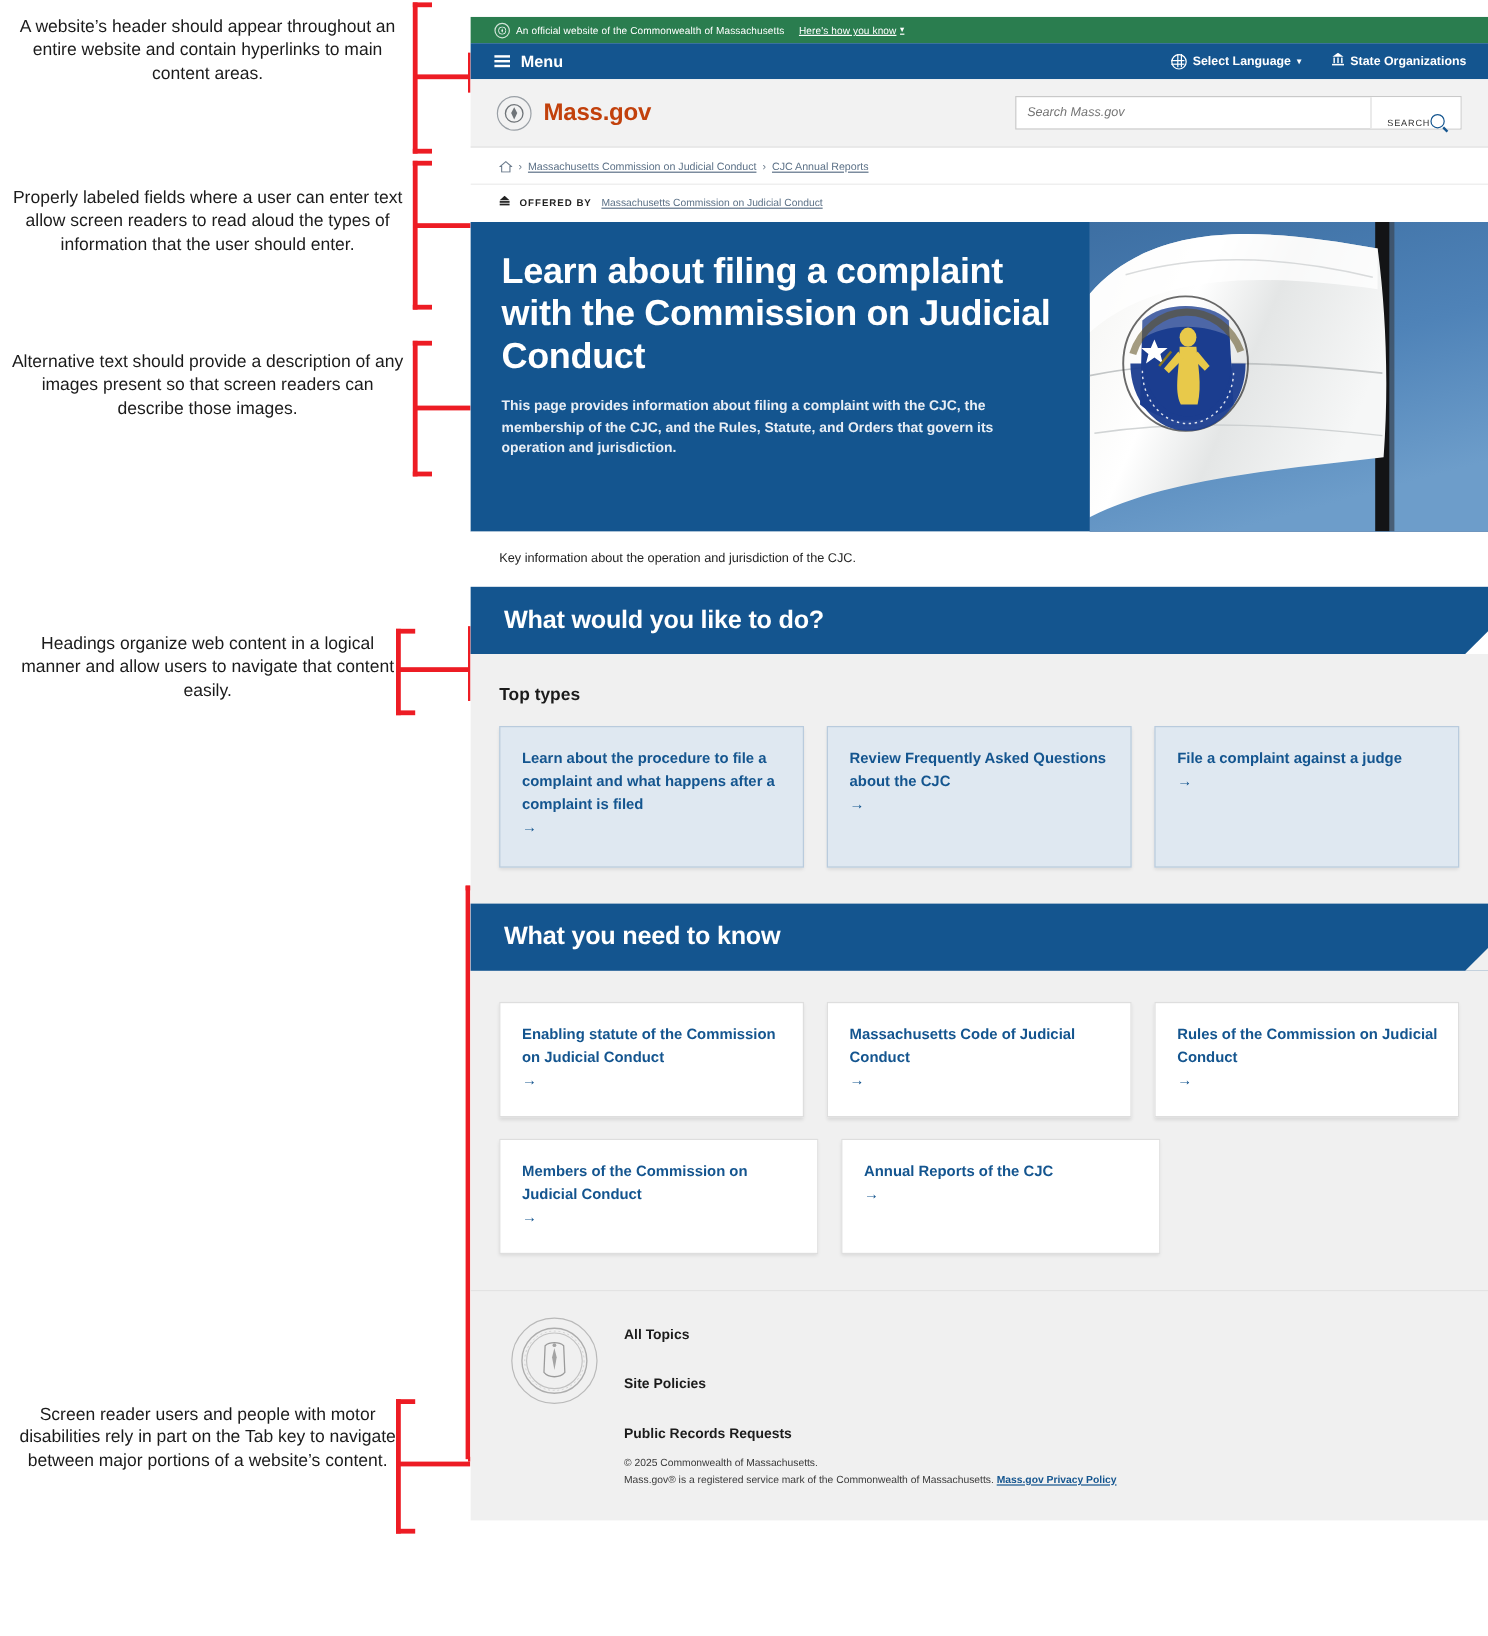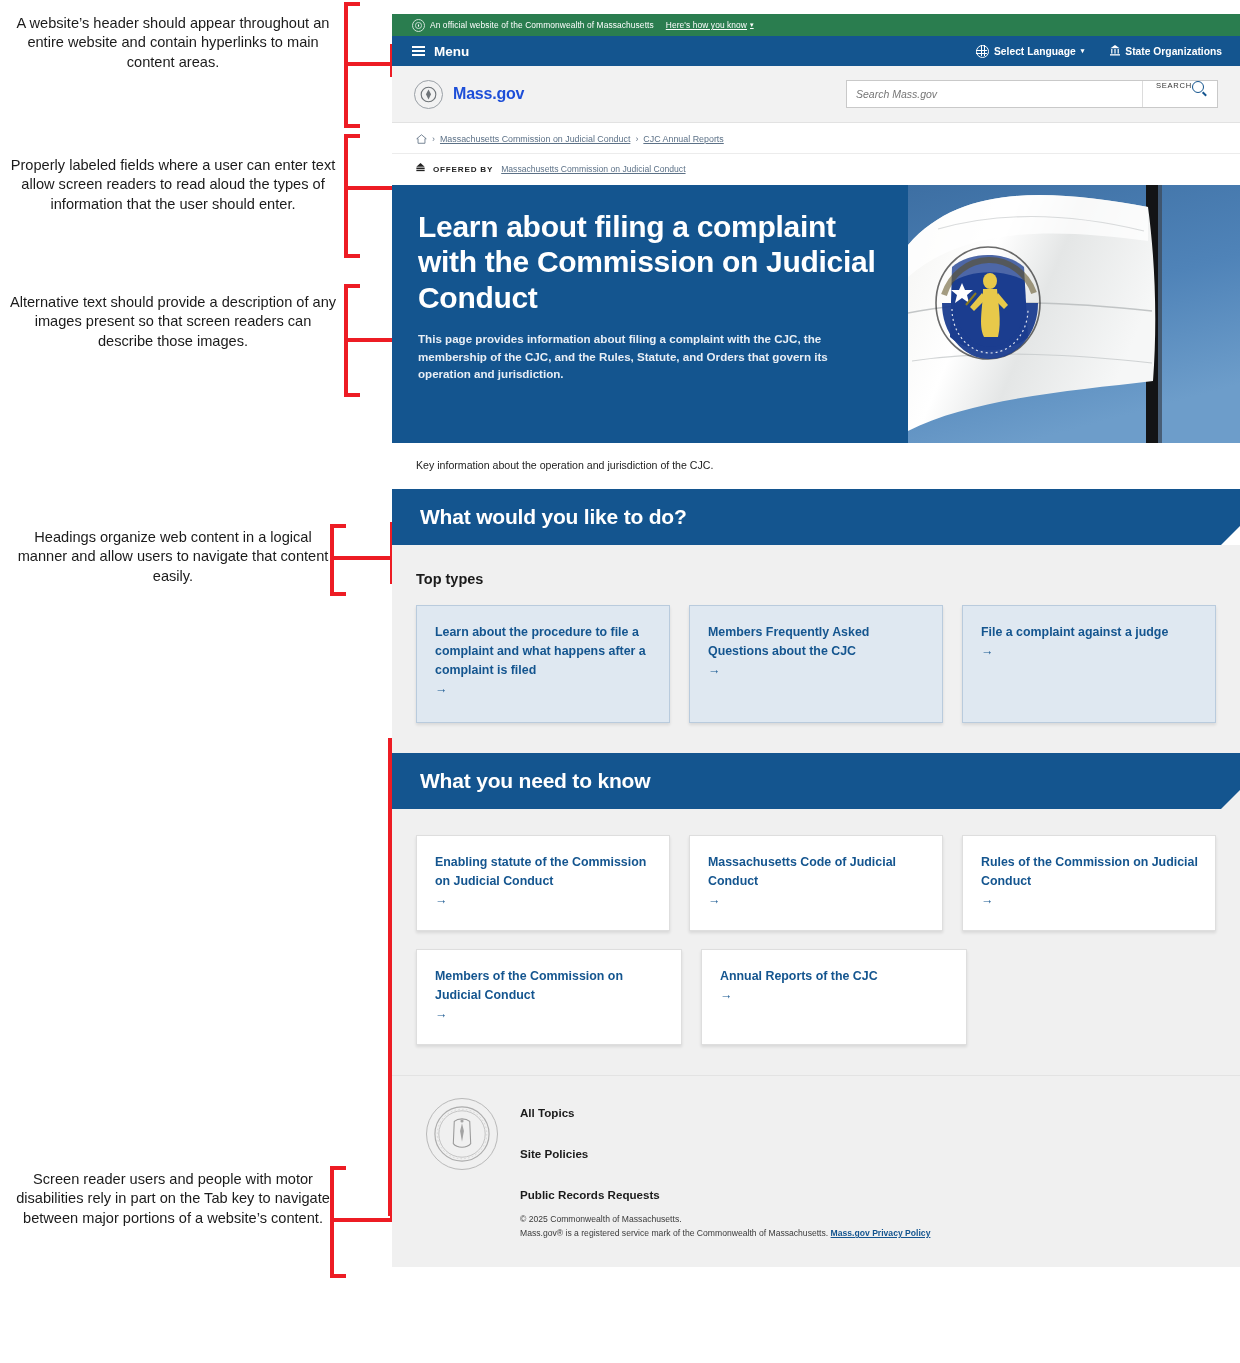--- a/index.html
+++ b/index.html
@@ -80,37 +80,37 @@
     display:flex;align-items:center;
     padding:0 22px 0 22px;
     border-bottom:1px solid #e2e2e2;
   }
   .brand{display:flex;align-items:center;gap:10px;}
   .brand-seal{
     width:27px;height:27px;border-radius:50%;
     border:1.6px solid #9aa0a6;background:#f2f2f2;
     display:flex;align-items:center;justify-content:center;
   }
-  .brand-name{font-size:16px;font-weight:bold;color:#1d4ed8;letter-spacing:-.2px;}
+  .brand-name{font-size:20px;font-weight:bold;color:#c2410c;letter-spacing:-.2px;}
   .searchwrap{
     margin-left:auto;
     width:370px;height:26px;
     background:#ffffff;border:1px solid #c9c9c9;
     display:flex;align-items:center;
   }
   .searchwrap input{
     flex:1;border:0;outline:none;height:100%;
     padding:0 9px;font-size:10.5px;font-style:italic;
     color:#444;font-family:"Liberation Sans",sans-serif;
     background:transparent;
   }
   .searchbtn{
     width:74px;height:100%;
     border-left:1px solid #dcdcdc;
-    display:flex;align-items:flex-start;justify-content:center;gap:0;
+    display:flex;align-items:flex-end;justify-content:center;gap:0;
     font-size:7.6px;letter-spacing:.7px;color:#333;
     background:#fff;cursor:pointer;
   }
   .mag{width:10px;height:10px;border:1.6px solid #14558F;border-radius:50%;position:relative;display:inline-block;}
   .mag:after{content:"";position:absolute;right:-4px;bottom:-3px;width:5px;height:1.8px;background:#14558F;transform:rotate(45deg);}
 
   
   .crumbs{
     padding:11px 22px 9px 24px;
     font-size:8.9px;color:#6b7b8c;
@@ -434,21 +434,21 @@
     <h2 class="toptasks-h">Top types</h2>
     <div class="cardgrid">
       <div class="card">
         <span>
             <span>Learn about the procedure to file a complaint and what happens after a complaint is filed</span>
         <span class="arrow">→</span>
           </span>
       </div>
       <div class="card">
         <span>
-            <span>Members Frequently Asked Questions about the CJC</span>
+            <span>Review Frequently Asked Questions about the CJC</span>
         <span class="arrow">→</span>
           </span>
       </div>
       <div class="card">
         <span>
             <span>File a complaint against a judge</span>
         <span class="arrow">→</span>
           </span>
       </div>
     </div>

